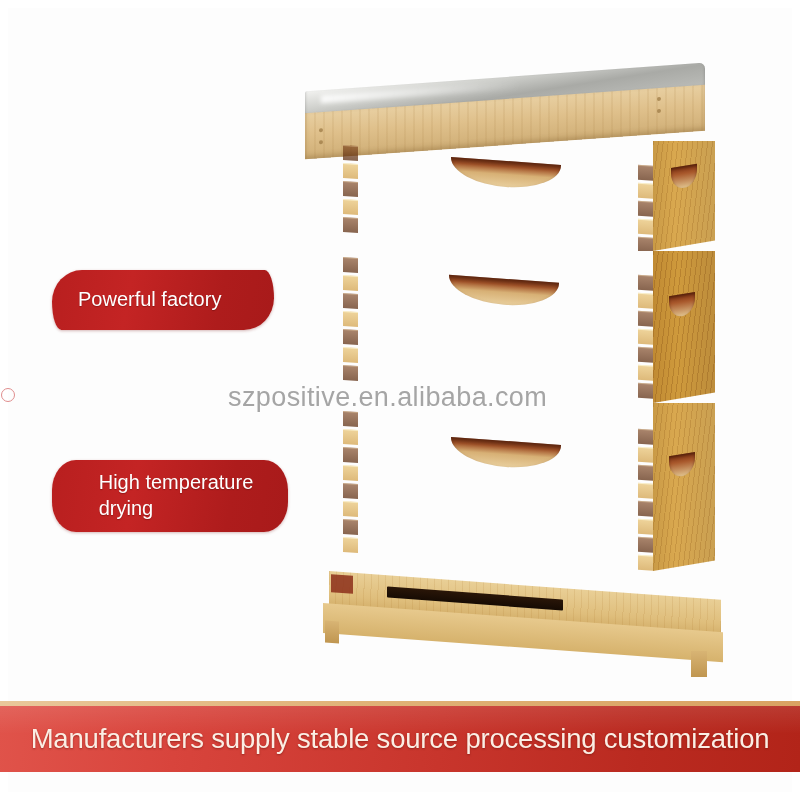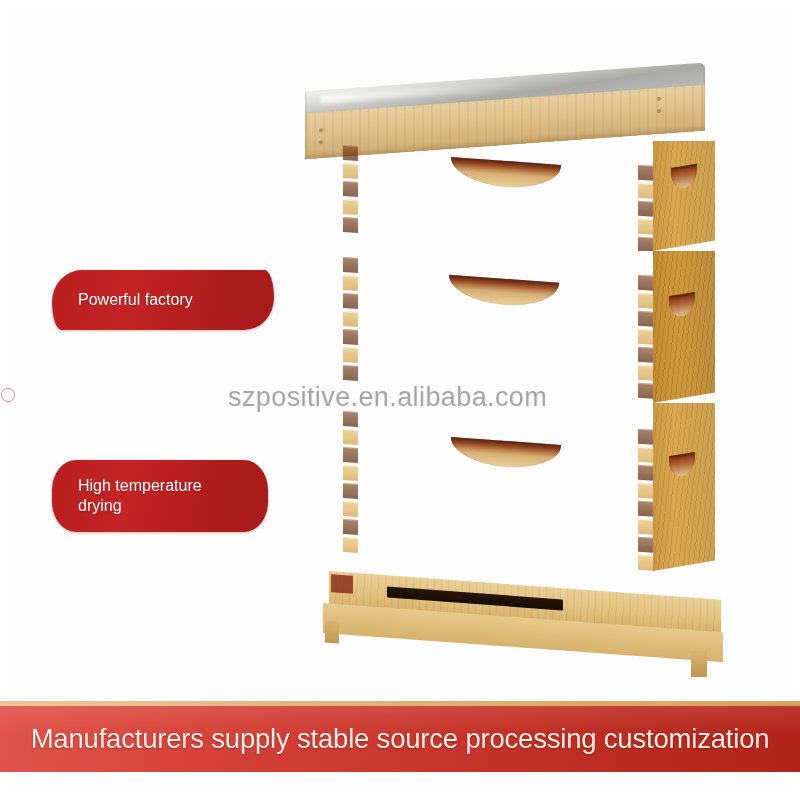--- a/index.html
+++ b/index.html
@@ -235,21 +235,21 @@
 
   
   .badge {
     position: absolute;
     left: 52px;
     display: flex;
     align-items: center;
     padding: 0 14px 0 26px;
     box-sizing: border-box;
     color: #ffffff;
-    font-size: 16px;
+    font-size: 20px;
     line-height: 1.28;
     background: linear-gradient(100deg, #b81f1f 0%, #c42424 35%, #ae1c1c 75%, #a81a1a 100%);
     
     border-radius: 30px 14px 30px 14px / 34px 26px 34px 26px;
     box-shadow: 0 1px 3px rgba(120,20,20,.30);
     text-shadow: 0 1px 1px rgba(90,10,10,.45);
   }
   .badge-1 {
     top: 270px;
     width: 222px;
@@ -258,23 +258,24 @@
   }
   .badge-2 {
     top: 360px;
     width: 216px;
     height: 70px;
     border-radius: 34px 34px 34px 34px / 35px 35px 35px 35px;
     opacity: .96;
   }
   .badge-3 {
     top: 460px;
-    width: 216px;
+    width: 236px;
     height: 72px;
     border-radius: 24px 24px 24px 24px / 30px 30px 30px 30px;
+    justify-content: center;
   }
   .badge-text {
     display: block;
     white-space: pre-line;
   }
 
   
   .banner-rule {
     position: absolute;
     left: 0;

